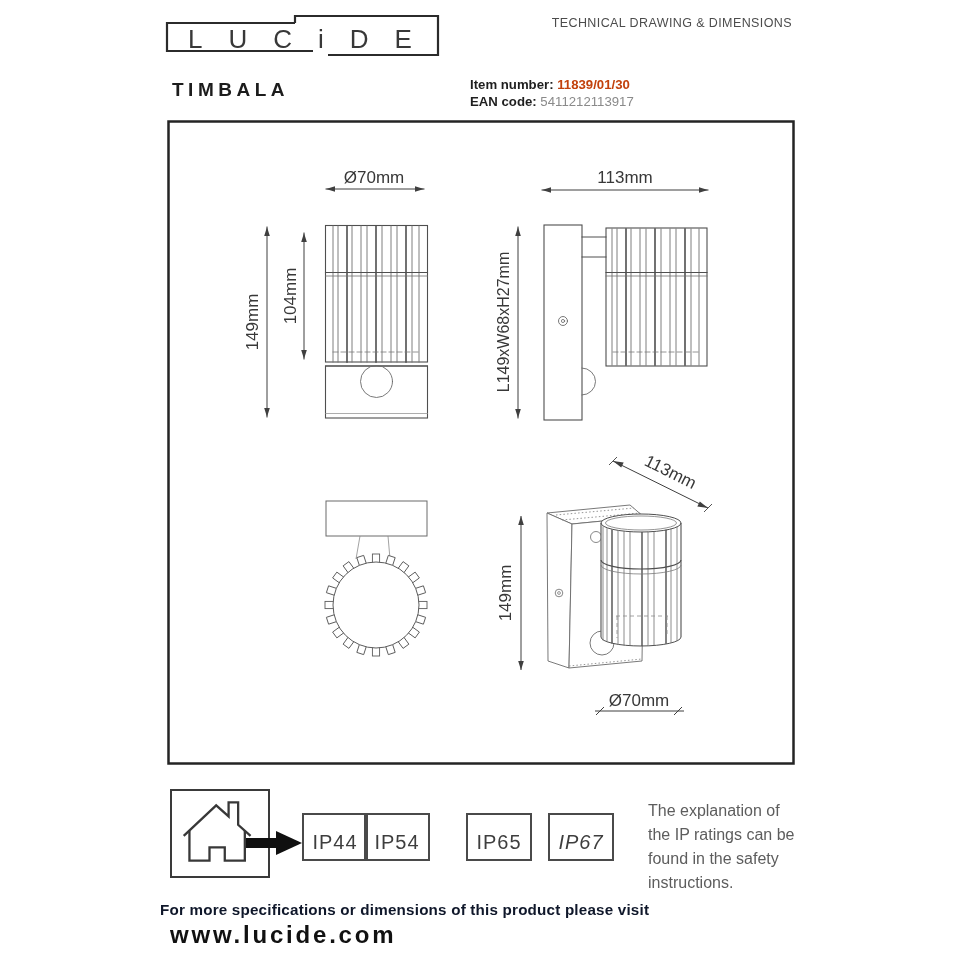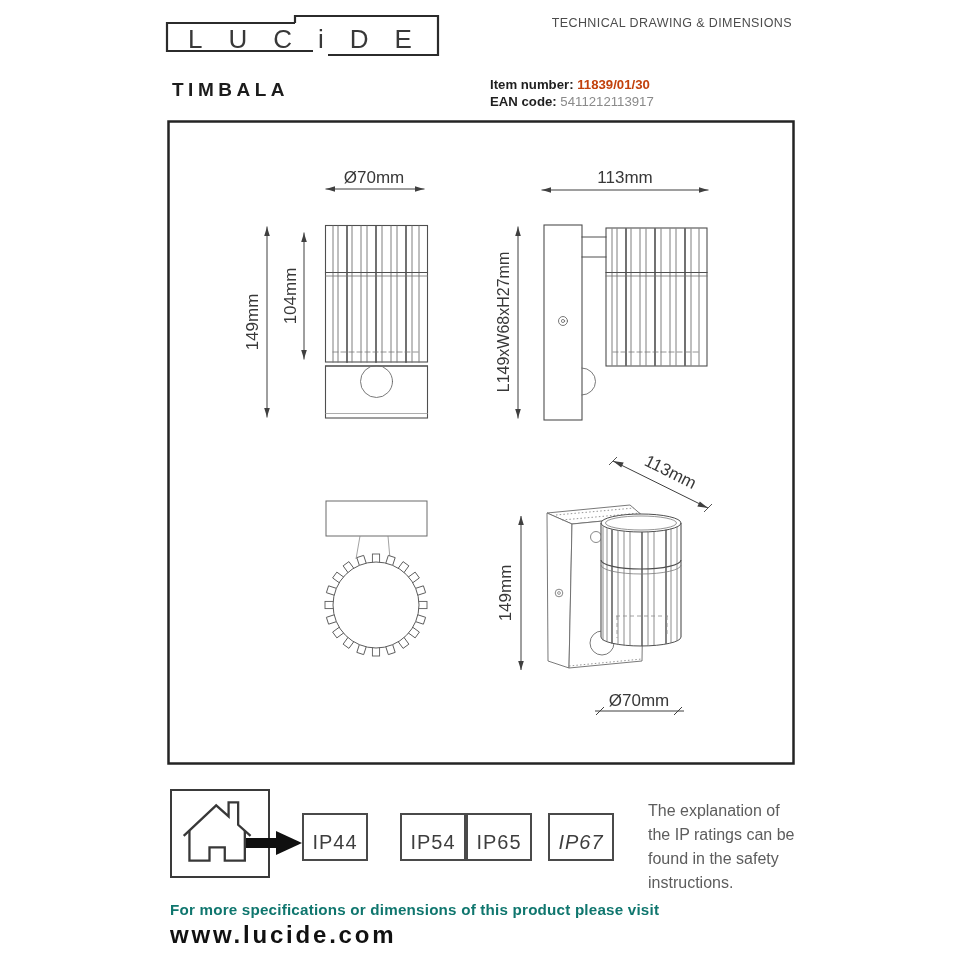--- a/index.html
+++ b/index.html
@@ -4,29 +4,29 @@
 <style>
   html,body{margin:0;padding:0;background:#ffffff;}
   body{width:960px;height:960px;position:relative;overflow:hidden;
        font-family:"Liberation Sans",sans-serif;color:#2b2b2b;}
   .abs{position:absolute;}
   .doc-title{left:500px;top:16px;width:292px;text-align:right;font-size:12.5px;
              letter-spacing:.4px;color:#4c4c4c;}
   .product-name{left:172px;top:79px;font-size:19px;font-weight:700;
                 letter-spacing:4.5px;color:#1c1c1c;}
   .item-block{left:470px;top:77px;font-size:13.2px;line-height:16.5px;}
-  .item-block .lbl{font-weight:700;color:#1f1f1f;margin-left:20px;}
+  .item-block .lbl{font-weight:700;color:#1f1f1f;}
   .item-block .val-bold{font-weight:700;color:#c2410c;}
   .item-block .val-light{font-weight:400;color:#8a8a8a;}
   .house-box{left:170px;top:789px;width:100px;height:89px;border:2px solid #3a3a3a;
              box-sizing:border-box;}
   .ip-badge{top:813px;width:66px;height:48px;border:2px solid #4a4a4a;box-sizing:border-box;
             text-align:center;line-height:55px;font-size:20px;letter-spacing:1px;color:#3e3e3e;}
   .ip-note{left:648px;top:799px;width:152px;font-size:16px;line-height:1.5;color:#5d5d5d;}
-  .footer-line{left:170px;top:901px;font-size:15.2px;font-weight:700;color:#0f766e;
+  .footer-line{left:160px;top:901px;font-size:15.2px;font-weight:700;color:#0f172a;
                letter-spacing:.2px;}
   .footer-site{left:170px;top:921px;font-size:24px;font-weight:700;color:#111111;
                letter-spacing:2.8px;}
   svg text{font-family:"Liberation Sans",sans-serif;fill:#383838;}
 </style>
 </head>
 <body>
 
 <div>
 
@@ -190,21 +190,21 @@
       <path d="M12,47 L46,15 L59,26.6 L59,12 L69,12 L69,35.4 L82,47" fill="none" stroke="#383838" stroke-width="2.4"></path>
       <path d="M18,42 L18,73 L39,73 L39,59 L55,59 L55,73 L76,73 L76,42" fill="none" stroke="#383838" stroke-width="2.4"></path>
     </svg>
   </div>
   <svg class="abs" style="left:246px;top:829px;" width="58" height="28" viewBox="0 0 58 28">
     <rect x="0" y="9" width="30" height="10" fill="#101010"></rect>
     <polygon points="30,2 30,26 56,14" fill="#101010"></polygon>
   </svg>
 
   <div class="abs ip-badge" style="left:302px;">IP44</div>
-  <div class="abs ip-badge" style="left:400px;">IP54</div>
+  <div class="abs ip-badge" style="left:364px;">IP54</div>
   <div class="abs ip-badge" style="left:466px;">IP65</div>
   <div class="abs ip-badge" style="left:548px;font-style:italic;">IP67</div>
 
   <div class="abs ip-note">The explanation of the IP ratings can be found in the safety instructions.</div>
 
   <div class="abs footer-line">For more specifications or dimensions of this product please visit</div>
   <div class="abs footer-site">www.lucide.com</div>
 
 </div>
 

